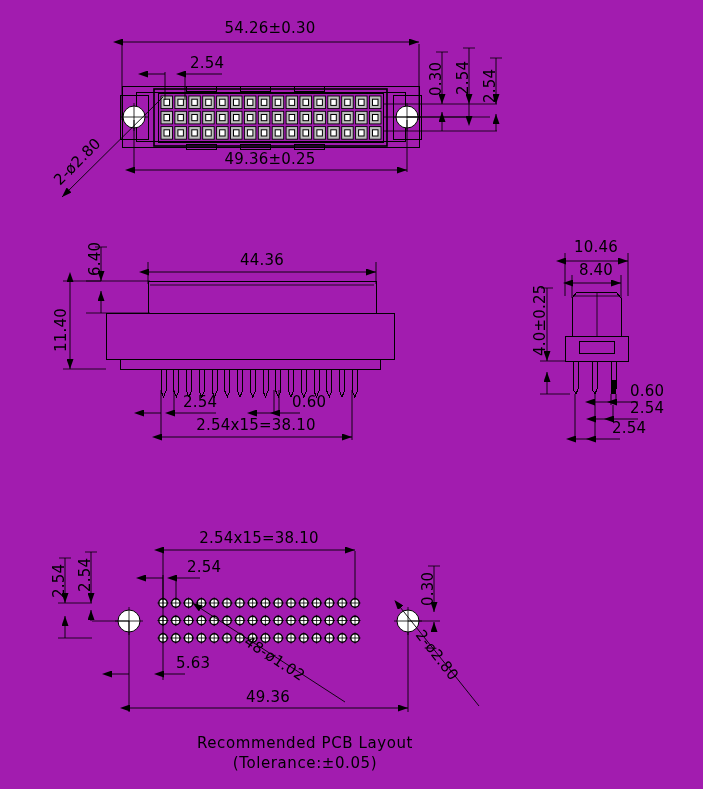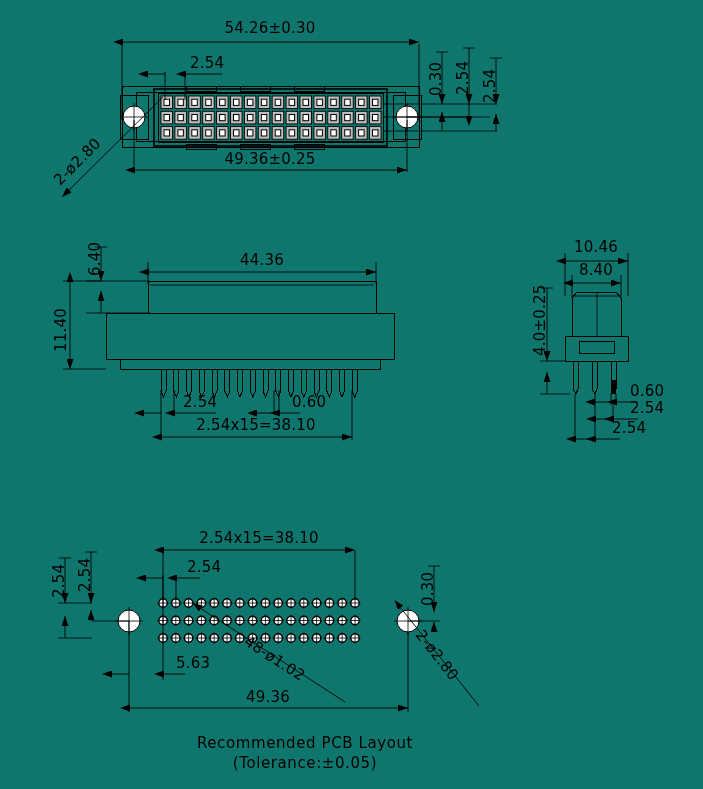--- a/index.html
+++ b/index.html
@@ -11,21 +11,21 @@
     width: 703px;
     height: 789px;
     font-family: "DejaVu Sans", sans-serif;
     color: #000000;
     overflow: hidden;
   }
   #sheet {
     position: relative;
     width: 703px;
     height: 789px;
-    background: #0f766e;
+    background: #a21caf;
   }
   svg.drawing {
     position: absolute;
     left: 0;
     top: 0;
     width: 703px;
     height: 789px;
   }
   .ln {
     stroke: #000000;

